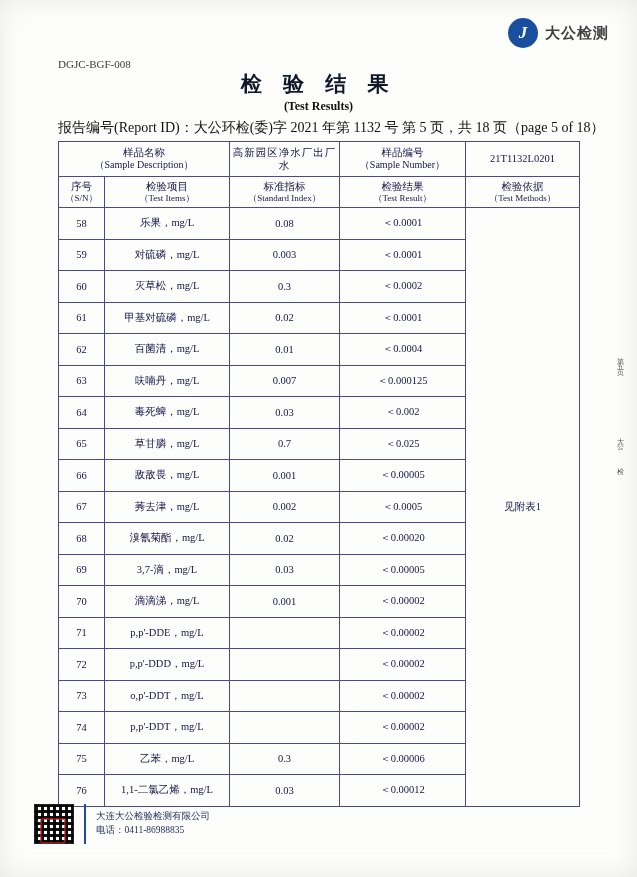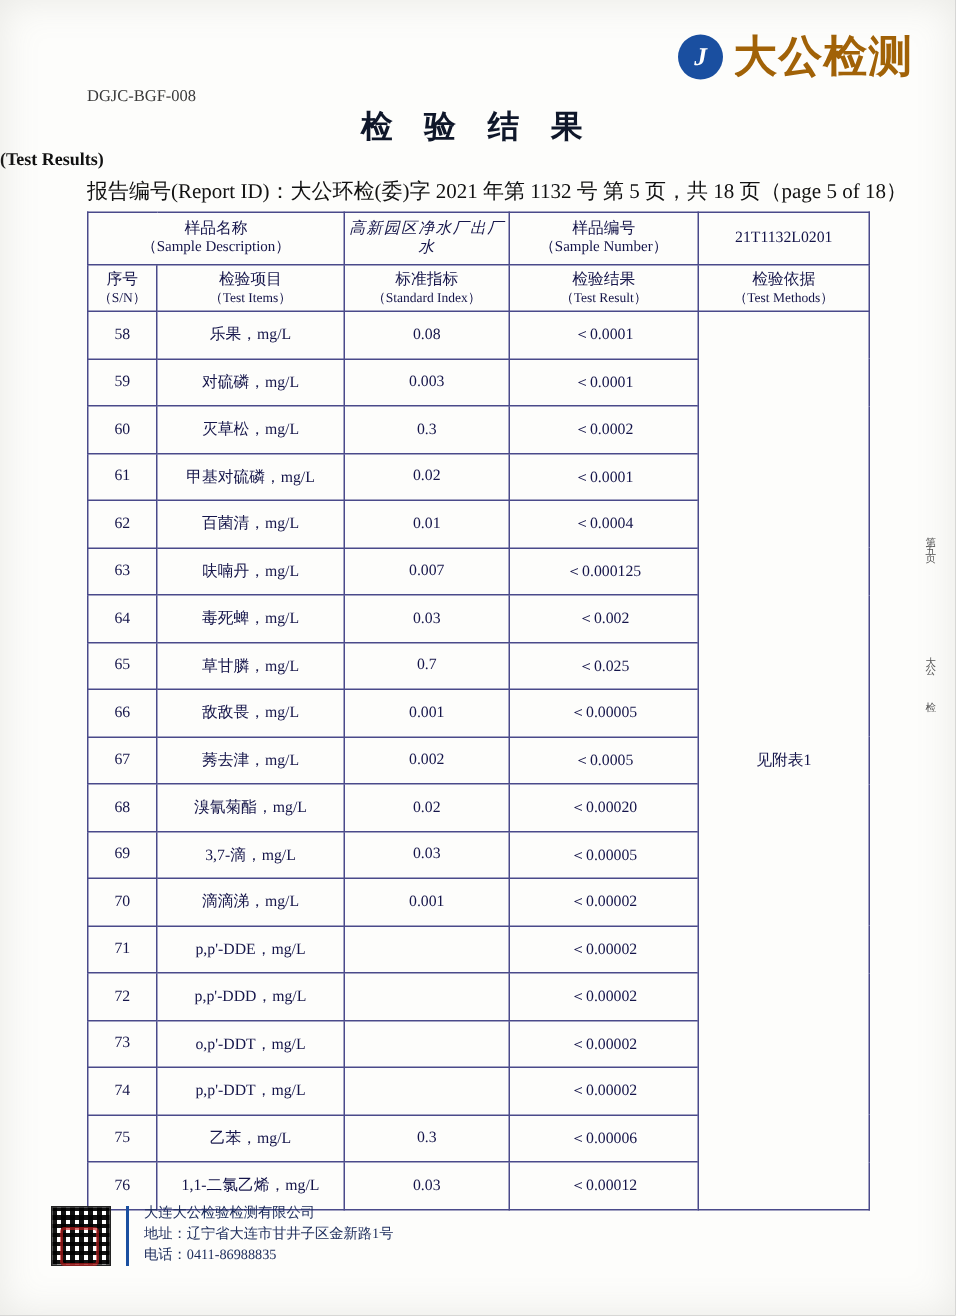--- a/index.html
+++ b/index.html
@@ -42,22 +42,22 @@
     display: flex;
     align-items: center;
     justify-content: center;
     color: #fff;
     font-size: 17px;
     font-family: "Liberation Serif", serif;
     font-style: italic;
     font-weight: bold;
   }
   .logo-text {
-    color: #a16207;
-    font-size: 29px;
+    color: #404040;
+    font-size: 15px;
     font-weight: bold;
     letter-spacing: 1px;
     font-family: "DejaVu Sans", sans-serif;
   }
   .doc-code {
     position: absolute;
     top: 42px;
     left: 58px;
     font-size: 11px;
     color: #3a3a3a;
@@ -73,21 +73,21 @@
     font-size: 21px;
     font-weight: bold;
     letter-spacing: 8px;
     color: #0f172a;
   }
   .title-en {
     position: absolute;
     top: 99px;
     left: 0;
     width: 100%;
-    text-align: left;
+    text-align: center;
     font-size: 12px;
     font-weight: bold;
     color: #111;
   }
   .report-line {
     position: absolute;
     top: 119px;
     left: 58px;
     font-size: 14px;
     color: #111;
@@ -122,21 +122,20 @@
     line-height: 1.25;
   }
   .hdr2-cell .cn { display:block; }
   .hdr2-cell .en { display:block; font-size: 9px; }
   .data-row td {
     height: 30.5px;
   }
   .sample-val {
     font-size: 11px;
     letter-spacing: 1px;
-    font-style: italic;
   }
   .sample-num {
     font-size: 11px;
     font-family: "Liberation Serif", serif;
   }
   .methods-cell {
     font-size: 11px;
     vertical-align: middle;
   }
   .side-note {
@@ -374,19 +373,18 @@
 
   <div class="side-note a">第 五 页</div>
   <div class="side-note b">大 公</div>
   <div class="side-note c">检</div>
 
   <div class="footer">
     <div class="qr"></div>
     <div class="footer-sep"></div>
     <div class="footer-text">
       <div>大连大公检验检测有限公司</div>
-      <div>地址：辽宁省大连市甘井子区金新路1号</div>
       <div>电话：0411-86988835</div>
     </div>
   </div>
 
   <div class="stamp-red"></div>
 </div>
 
 </body></html>

